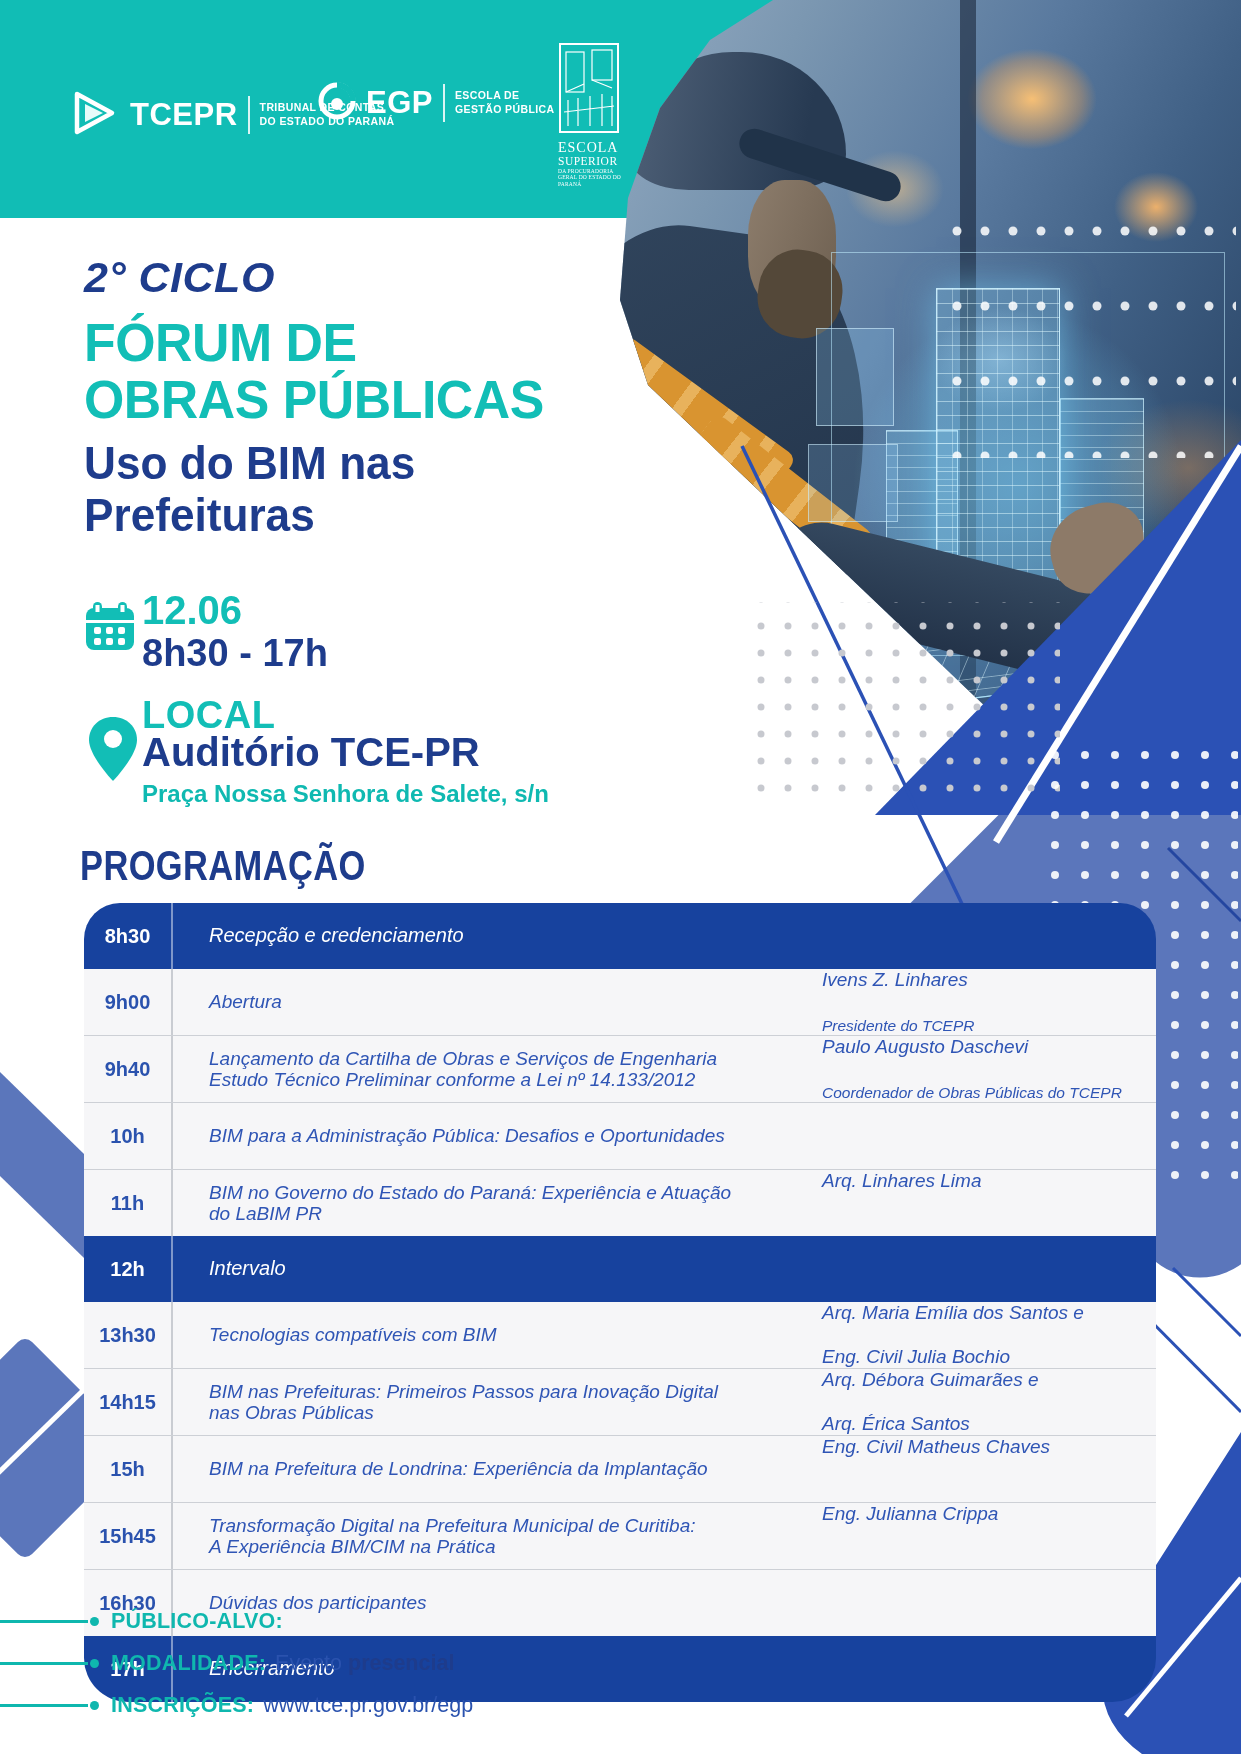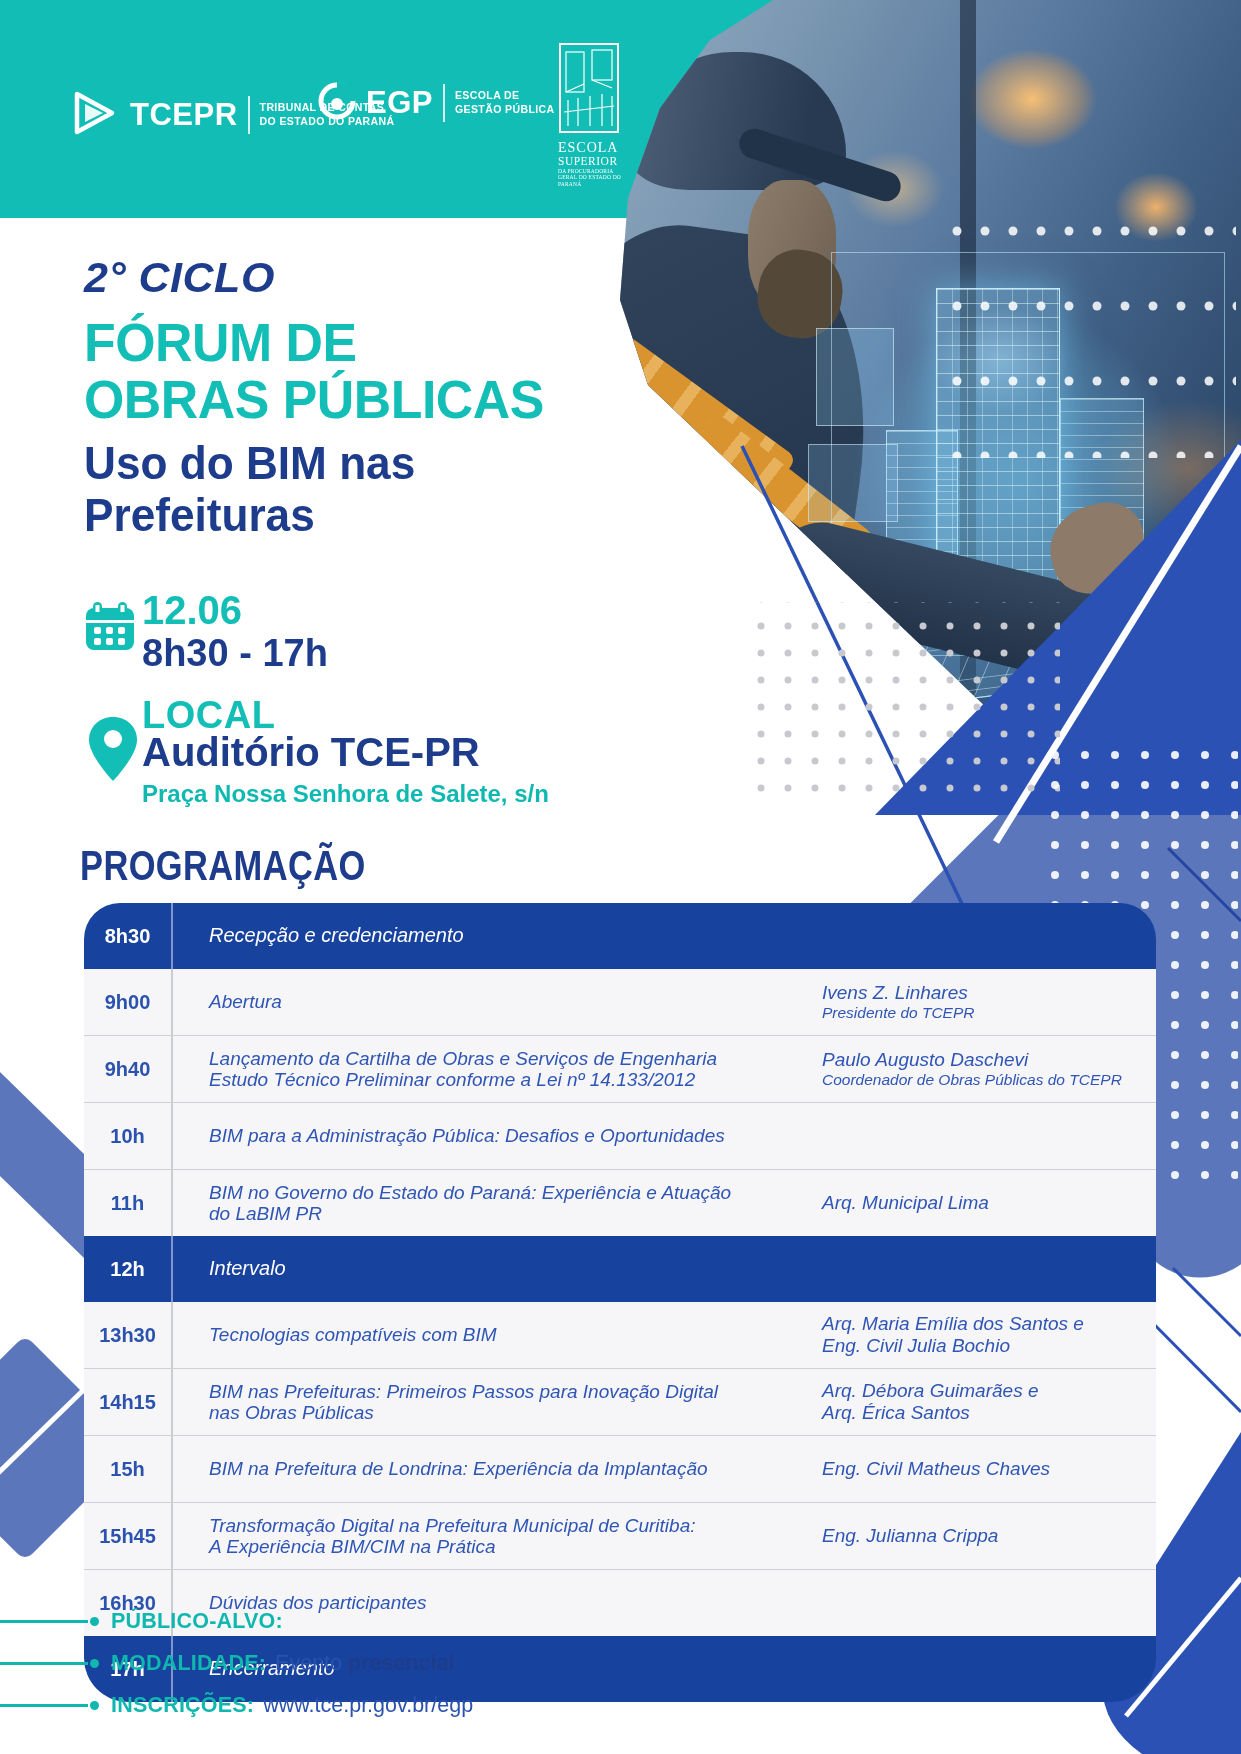--- a/index.html
+++ b/index.html
@@ -85,21 +85,21 @@
   .sched{left:84px;top:903px;width:1072px;z-index:4;border-radius:36px 36px 44px 44px;overflow:hidden;}
   .t-row{display:flex;height:66px;background:#f6f6f8;align-items:stretch;}
   .t-row.dark{background:#17429e;}
   .t-row.light + .t-row.light{border-top:1.5px solid #cdd0d6;}
   .c-time{width:87px;flex:0 0 87px;display:flex;align-items:center;justify-content:center;
           font-size:20px;font-weight:bold;color:#2a52ae;border-right:2px solid #c9ccd2;}
   .dark .c-time{color:#fff;border-right:2px solid rgba(255,255,255,.45);}
   .c-desc{flex:0 0 588px;width:588px;display:flex;flex-direction:column;justify-content:center;
           padding-left:36px;font-style:italic;font-size:19px;color:#2f55b5;line-height:21.5px;}
   .dark .c-desc{color:#fff;font-size:20px;}
-  .c-spk{flex:1;display:flex;flex-direction:column;justify-content:center;padding-left:25px;
+  .c-spk{flex:1;display:flex;flex-direction:column;justify-content:space-between;padding-left:25px;
          font-style:italic;font-size:19px;color:#2f55b5;line-height:22px;}
   .c-spk .role{font-size:15.5px;line-height:18px;}
 
   
   .footer{left:0;top:1600px;z-index:4;}
   .f-row{display:flex;align-items:center;height:42px;}
   .f-line{width:88px;height:3px;background:#0fb7ae;}
   .f-dot{width:9px;height:9px;border-radius:50%;background:#0fb7ae;margin-left:2px;}
   .f-label{margin-left:12px;font-size:21.5px;font-weight:bold;color:#0fb7ae;letter-spacing:.2px;}
   .f-val{margin-left:9px;font-size:21.5px;color:#2a52ae;}
@@ -291,21 +291,21 @@
           <span>BIM para a Administração Pública: Desafios e Oportunidades</span>
         </div>
       </div>
       <div class="t-row light">
         <div class="c-time">11h</div>
         <div class="c-desc">
           <span>BIM no Governo do Estado do Paraná: Experiência e Atuação</span>
           <span>do LaBIM PR</span>
         </div>
         <div class="c-spk">
-          <span>Arq. Municipal Lima</span>
+          <span>Arq. Linhares Lima</span>
         </div>
       </div>
       <div class="t-row dark">
         <div class="c-time">12h</div>
         <div class="c-desc">
           <span>Intervalo</span>
         </div>
         <div class="c-spk"></div>
       </div>
       <div class="t-row light">

